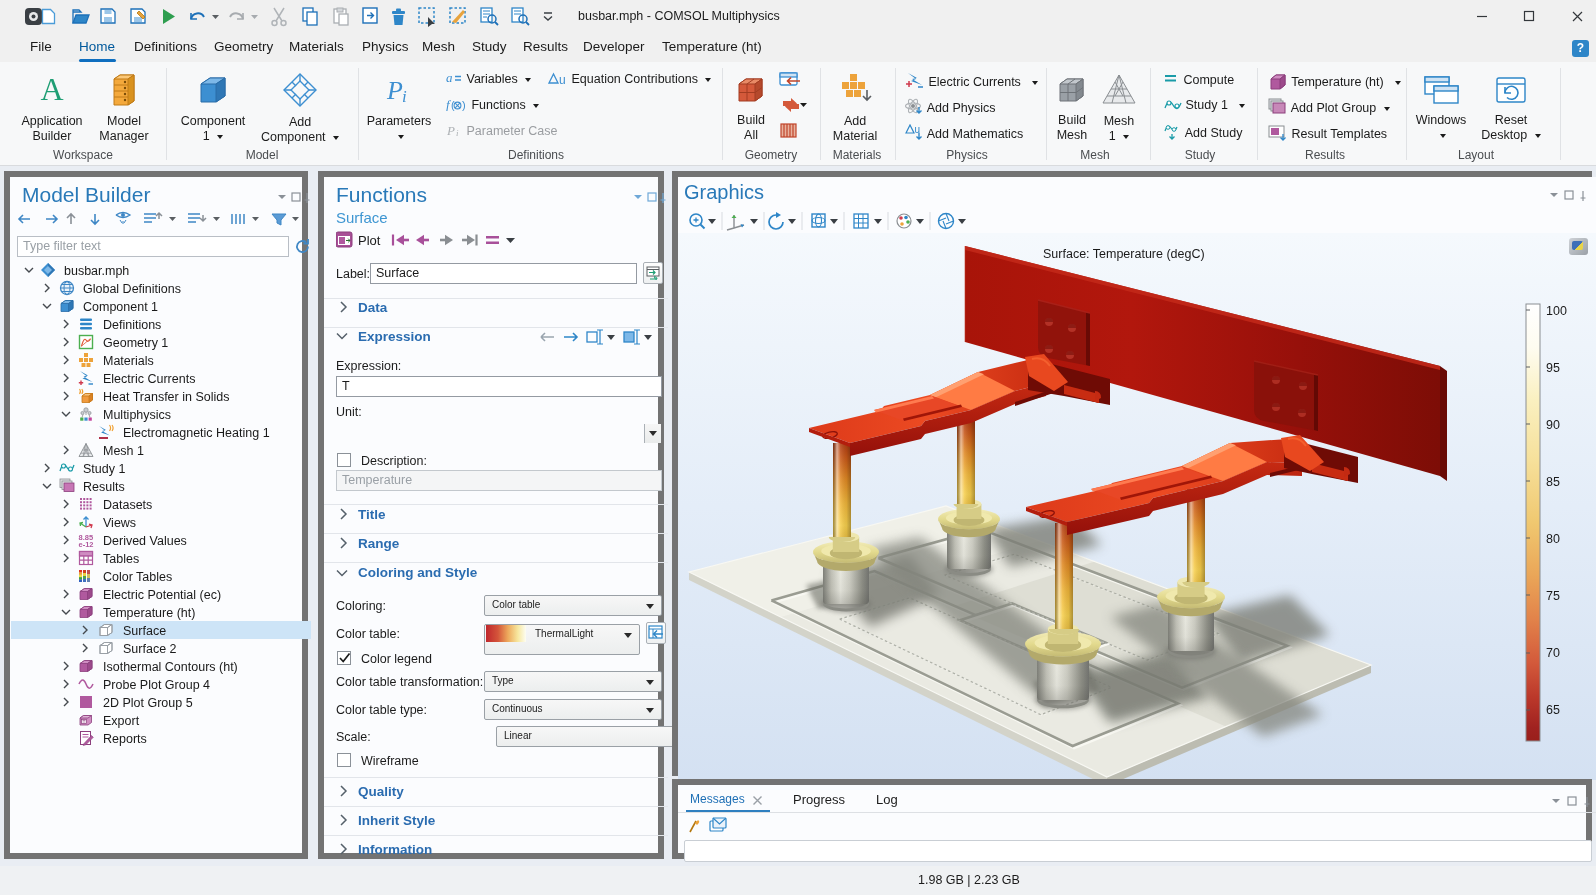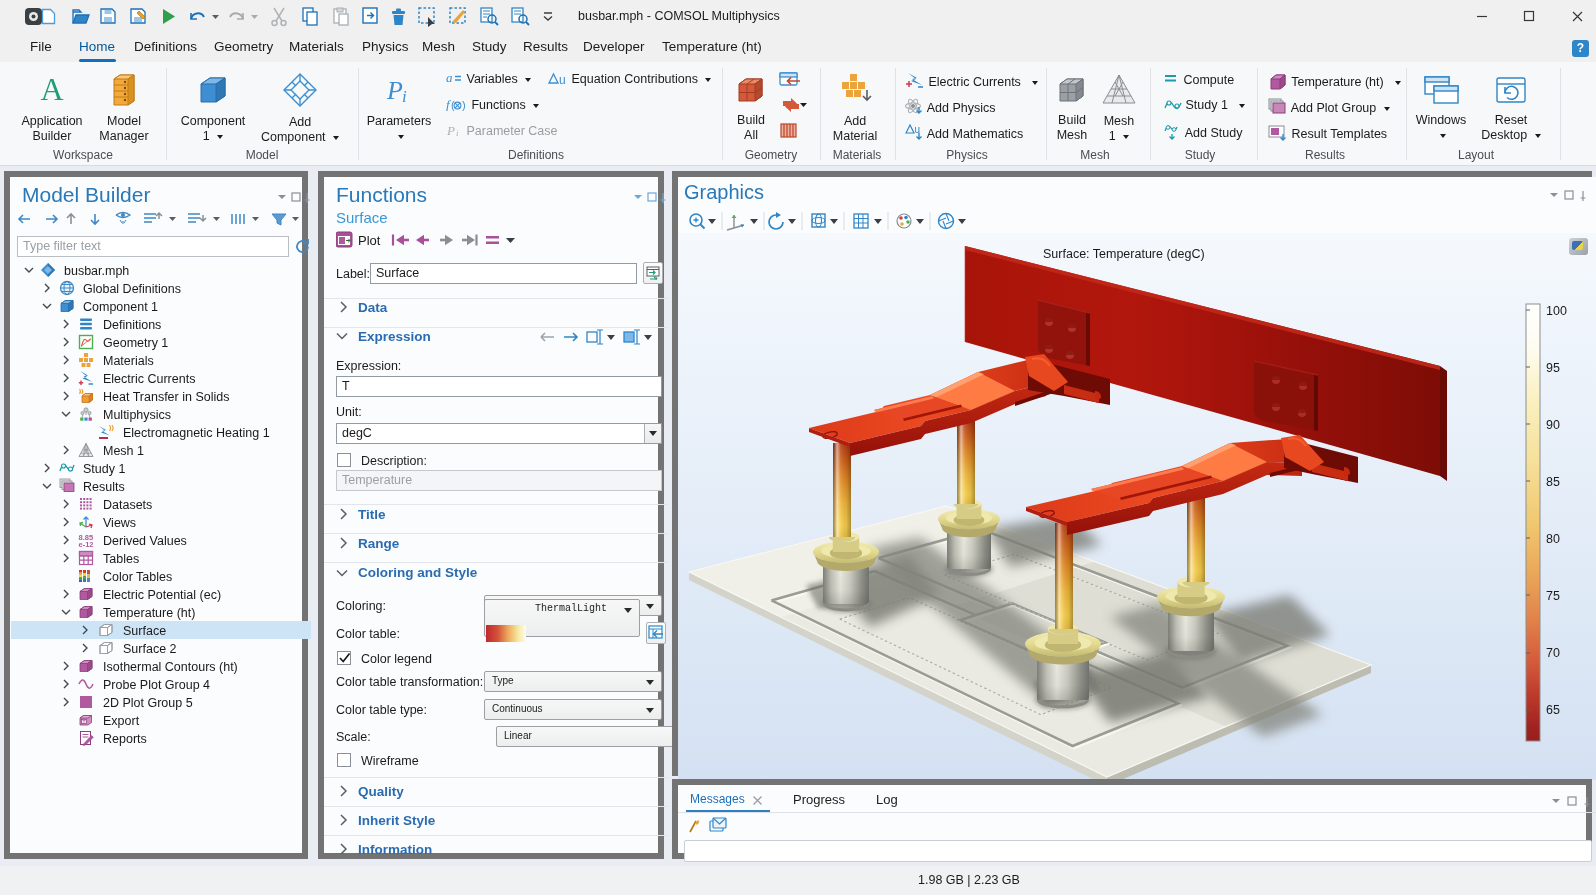--- a/index.html
+++ b/index.html
@@ -694,21 +694,20 @@
       </g>
 <g transform="translate(85,0)">
         <rect x="0" y="3" width="10" height="10" fill="#7db8e8" stroke="#2e86c8" stroke-width="1.3"></rect>
         <path d="M13 1 v14 m-3 -14 h6 m-6 14 h6" stroke="#2e86c8" stroke-width="1.2" fill="none"></path>
         <path d="M20 6 l4 5 4 -5 z" fill="#3a3f44"></path>
       </g>
 </svg>
 <div class="flabel" style="left:12px;top:182px">Expression:</div>
 <div class="tfield" style="left:12px;top:199px;width:326px;height:21px;">T</div>
 <div class="flabel" style="left:12px;top:228px">Unit:</div>
-<div class="tfield" style="left:12px;top:246px;width:326px;height:21px;">degC</div>
 <div class="abs" style="left:320px;top:247px;width:17px;height:19px;background:linear-gradient(#f6f6f6,#e9ebeb);border-left:1px solid #aab0b6;">
       <div style="position:absolute;left:4px;top:7px;width:0;height:0;border-left:4.5px solid transparent;border-right:4.5px solid transparent;border-top:5px solid #2a2a2a;"></div>
     </div>
 <div class="cbox" style="left:13px;top:276px"></div>
 <div class="flabel" style="left:37px;top:277px">Description:</div>
 <div class="tfield" style="left:12px;top:293px;width:326px;height:21px;background:#f4f5f6;color:#9aa0a6;border-color:#c3c8cd;">Temperature</div>
 <div class="sec-line" style="top:327px"></div>
 <svg class="abs" style="left:14px;top:331px" width="12" height="12" viewBox="0 0 12 12">
       <path d="M3 1 l5 5 -5 5" stroke="#55606a" stroke-width="1.5" fill="none"></path>
     </svg>
@@ -722,21 +721,21 @@
 <svg class="abs" style="left:12px;top:390px" width="12" height="12" viewBox="0 0 12 12">
       <path d="M1 3.5 l5 5 5 -5" stroke="#55606a" stroke-width="1.5" fill="none"></path>
     </svg>
 <div class="sec-h" style="left:34px;top:388px">Coloring and Style</div>
 <div class="flabel" style="left:12px;top:422px">Coloring:</div>
 <div class="combo" style="left:160px;top:418px;width:178px;height:21px;">
       <span class="ctext">Color table</span>
       <span class="carr"></span>
     </div>
 <div class="flabel" style="left:12px;top:450px">Color table:</div>
-<div class="combo" style="left:160px;top:422px;width:156px;height:38px;font-family:Liberation Mono, monospace;">
+<div class="combo" style="left:160px;top:447px;width:156px;height:31px;">
       <span class="ctext" style="left:50px">ThermalLight</span>
       <span class="carr"></span>
     </div>
 <div class="abs" style="left:162px;top:448px;width:40px;height:17px;background:linear-gradient(90deg,#c0272d,#d4553a 30%,#eda95c 55%,#f7e8a0 80%,#fdfdf2);"></div>
 <div class="abs" style="left:322px;top:445px;width:20px;height:22px;background:linear-gradient(#fdfdfd,#eef0f1);border:1px solid #aab0b6;border-radius:2px;"><svg width="18" height="20" viewBox="0 0 18 20">
         <rect x="2" y="3" width="13" height="12" fill="#fff" stroke="#2e86c8" stroke-width="1.2"></rect>
         <path d="M2 6 h13 M6 6 v9" stroke="#2e86c8"></path>
         <path d="M16 11 h-9 m3 -3.5 l-3.5 3.5 3.5 3.5" stroke="#2e86c8" stroke-width="1.4" fill="none"></path>
       </svg></div>
 <div class="cbox" style="left:13px;top:474px"></div>

